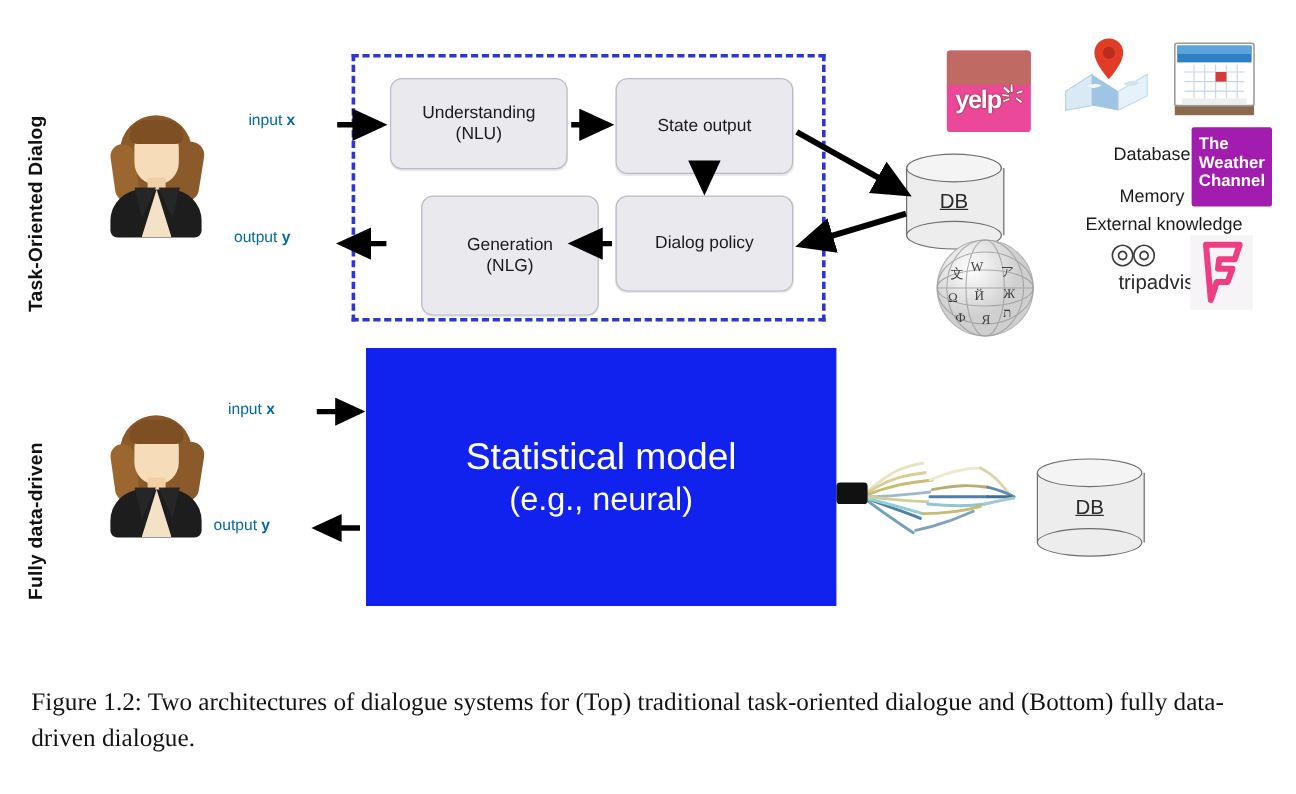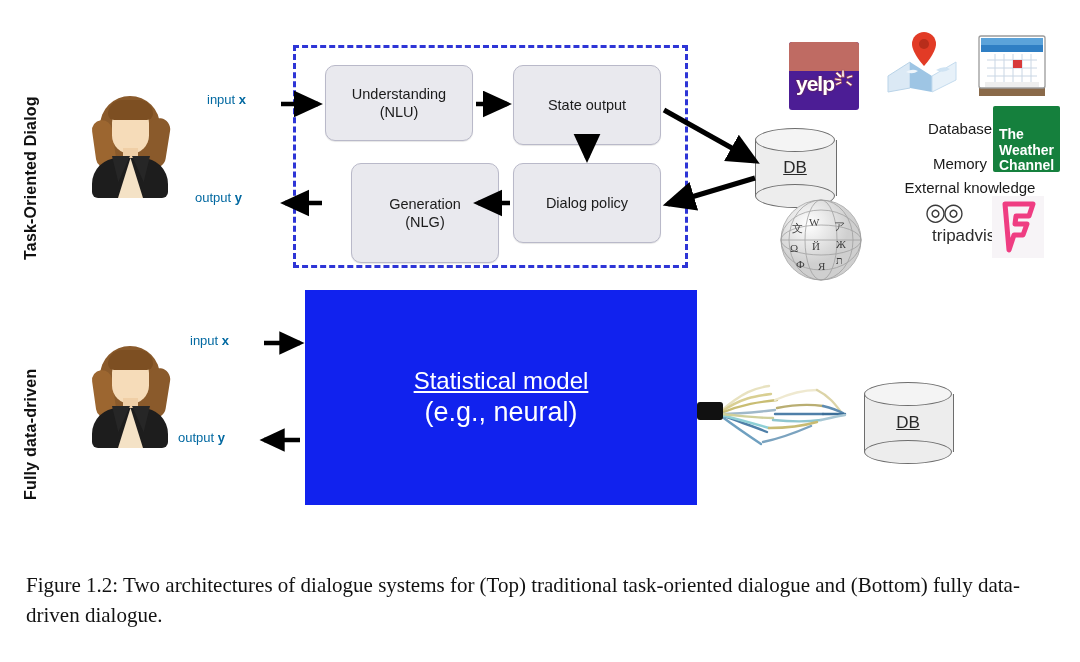--- a/index.html
+++ b/index.html
@@ -65,42 +65,42 @@
   .db .bot{position:absolute;left:0;bottom:0;width:100%;height:24px;border-radius:50%;
       background:#ededed;border:1.5px solid #6d6d6d;box-sizing:border-box;}
   .db .cap{position:absolute;left:0;top:0;width:100%;height:100%;
       display:flex;align-items:center;justify-content:center;
       font-size:17px;color:#2a2a2a;text-decoration:underline;}
 
   
   #stat-box{position:absolute;left:305px;top:290px;width:392px;height:215px;
       background:#1122ee;color:#ffffff;display:flex;flex-direction:column;
       align-items:center;justify-content:center;line-height:1.22;}
-  #stat-box .l1{font-size:24px;text-decoration:underline;}
+  #stat-box .l1{font-size:31px;}
   #stat-box .l2{font-size:27px;}
 
   
   .ks{position:absolute;font-size:15px;color:#1a1a1a;text-align:center;white-space:nowrap;}
 
   
   .logo{position:absolute;}
 
-  #yelp{left:789px;top:42px;width:70px;height:68px;background:#4c1d95;
+  #yelp{left:789px;top:42px;width:70px;height:68px;background:#ec4899;
         border-radius:3px;overflow:hidden;}
   #yelp .bgl{position:absolute;left:0;top:0;width:100%;height:42%;background:#bf6b63;}
   #yelp .wm{position:absolute;left:7px;top:30px;font-size:21px;font-weight:bold;
       color:#ffffff;font-family:"Liberation Sans",sans-serif;letter-spacing:-1px;
       text-shadow:0 0 2px #7e2b25;}
   #yelp .burst{position:absolute;right:5px;top:26px;width:22px;height:22px;color:#ffffff;}
 
   #maps{left:886px;top:28px;width:72px;height:68px;}
   #cal{left:975px;top:30px;width:74px;height:70px;}
-  #twc{left:993px;top:106px;width:67px;height:66px;background:#15803d;border-radius:2px;
+  #twc{left:993px;top:106px;width:67px;height:66px;background:#a21caf;border-radius:2px;
        color:#ffffff;font-weight:bold;font-size:14px;line-height:1.12;
-       padding:21px 0 0 6px;box-sizing:border-box;}
+       padding:6px 0 0 6px;box-sizing:border-box;}
   #wiki{left:778px;top:196px;width:86px;height:86px;}
   #trip{left:900px;top:200px;width:86px;height:60px;text-align:center;}
   #trip .owls{font-size:24px;line-height:1;color:#3a3a3a;letter-spacing:-3px;}
   #trip .word{font-size:17px;color:#2b2b2b;margin-top:2px;margin-left:32px;}
   #fsq{left:992px;top:196px;width:52px;height:62px;background:#f7f4f7;}
 
   
   #cable{position:absolute;left:697px;top:370px;width:165px;height:90px;}
   #cable .plug{position:absolute;left:0px;top:32px;width:26px;height:18px;
       background:#111;border-radius:3px;}

